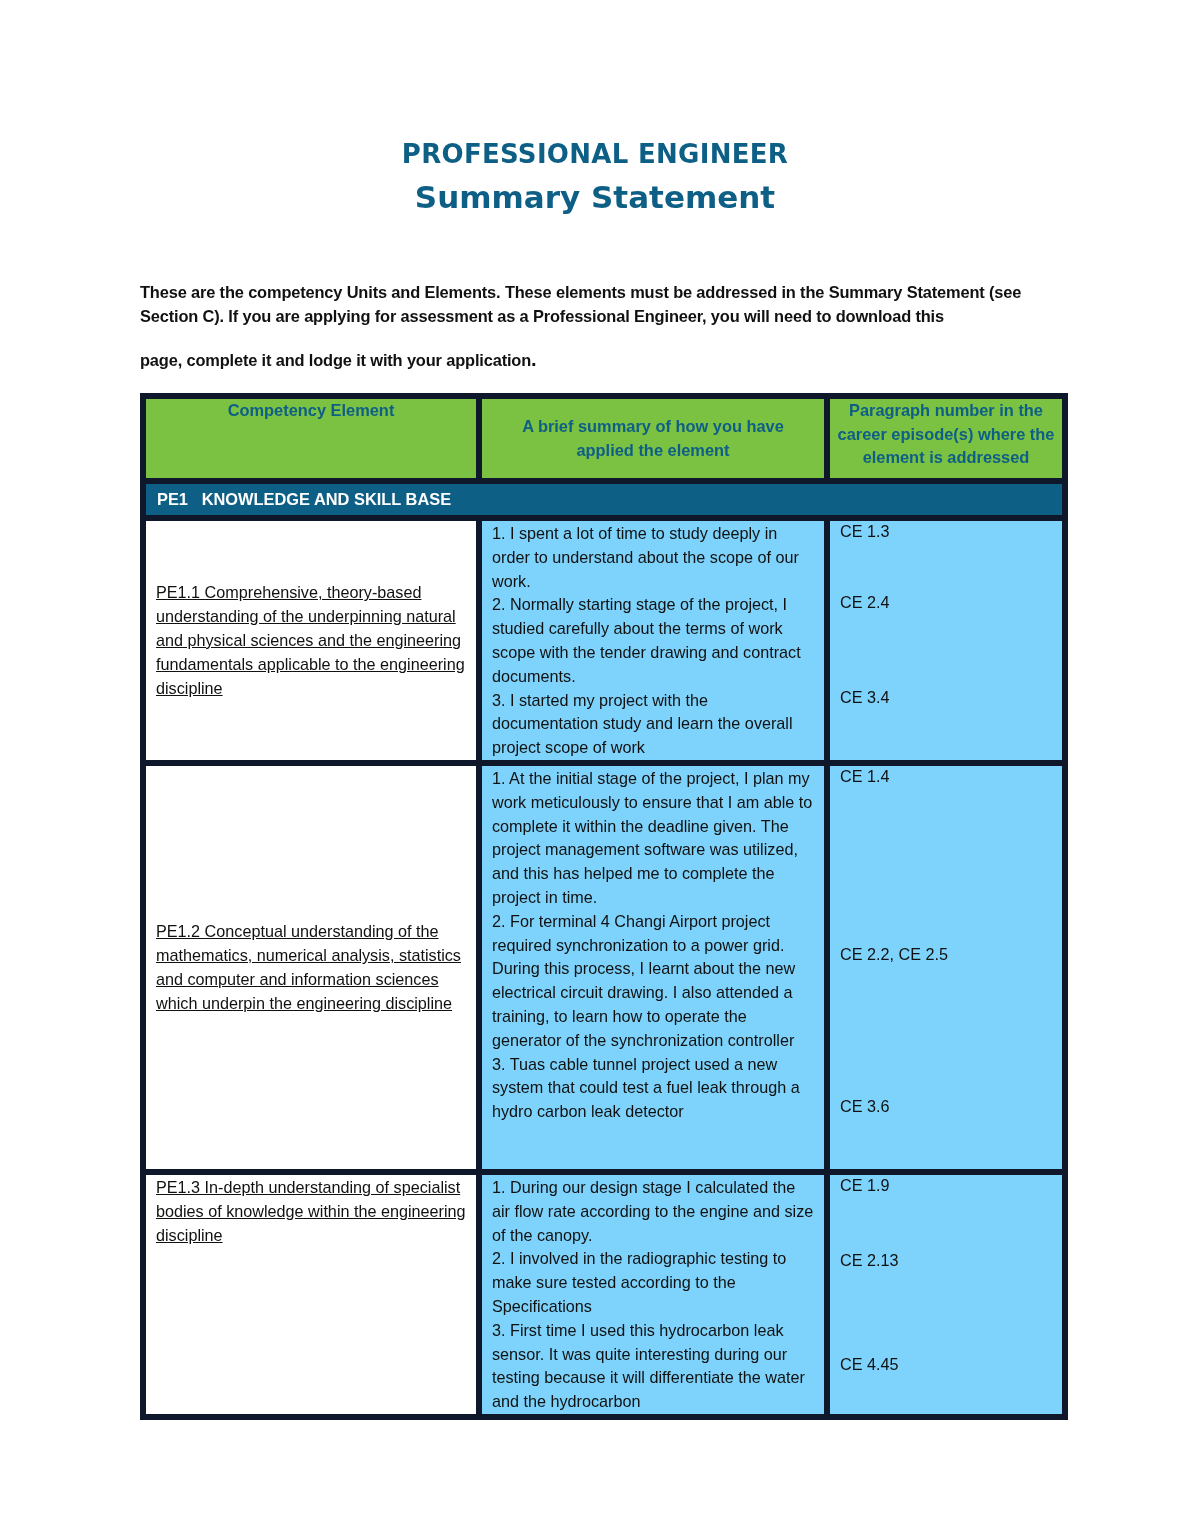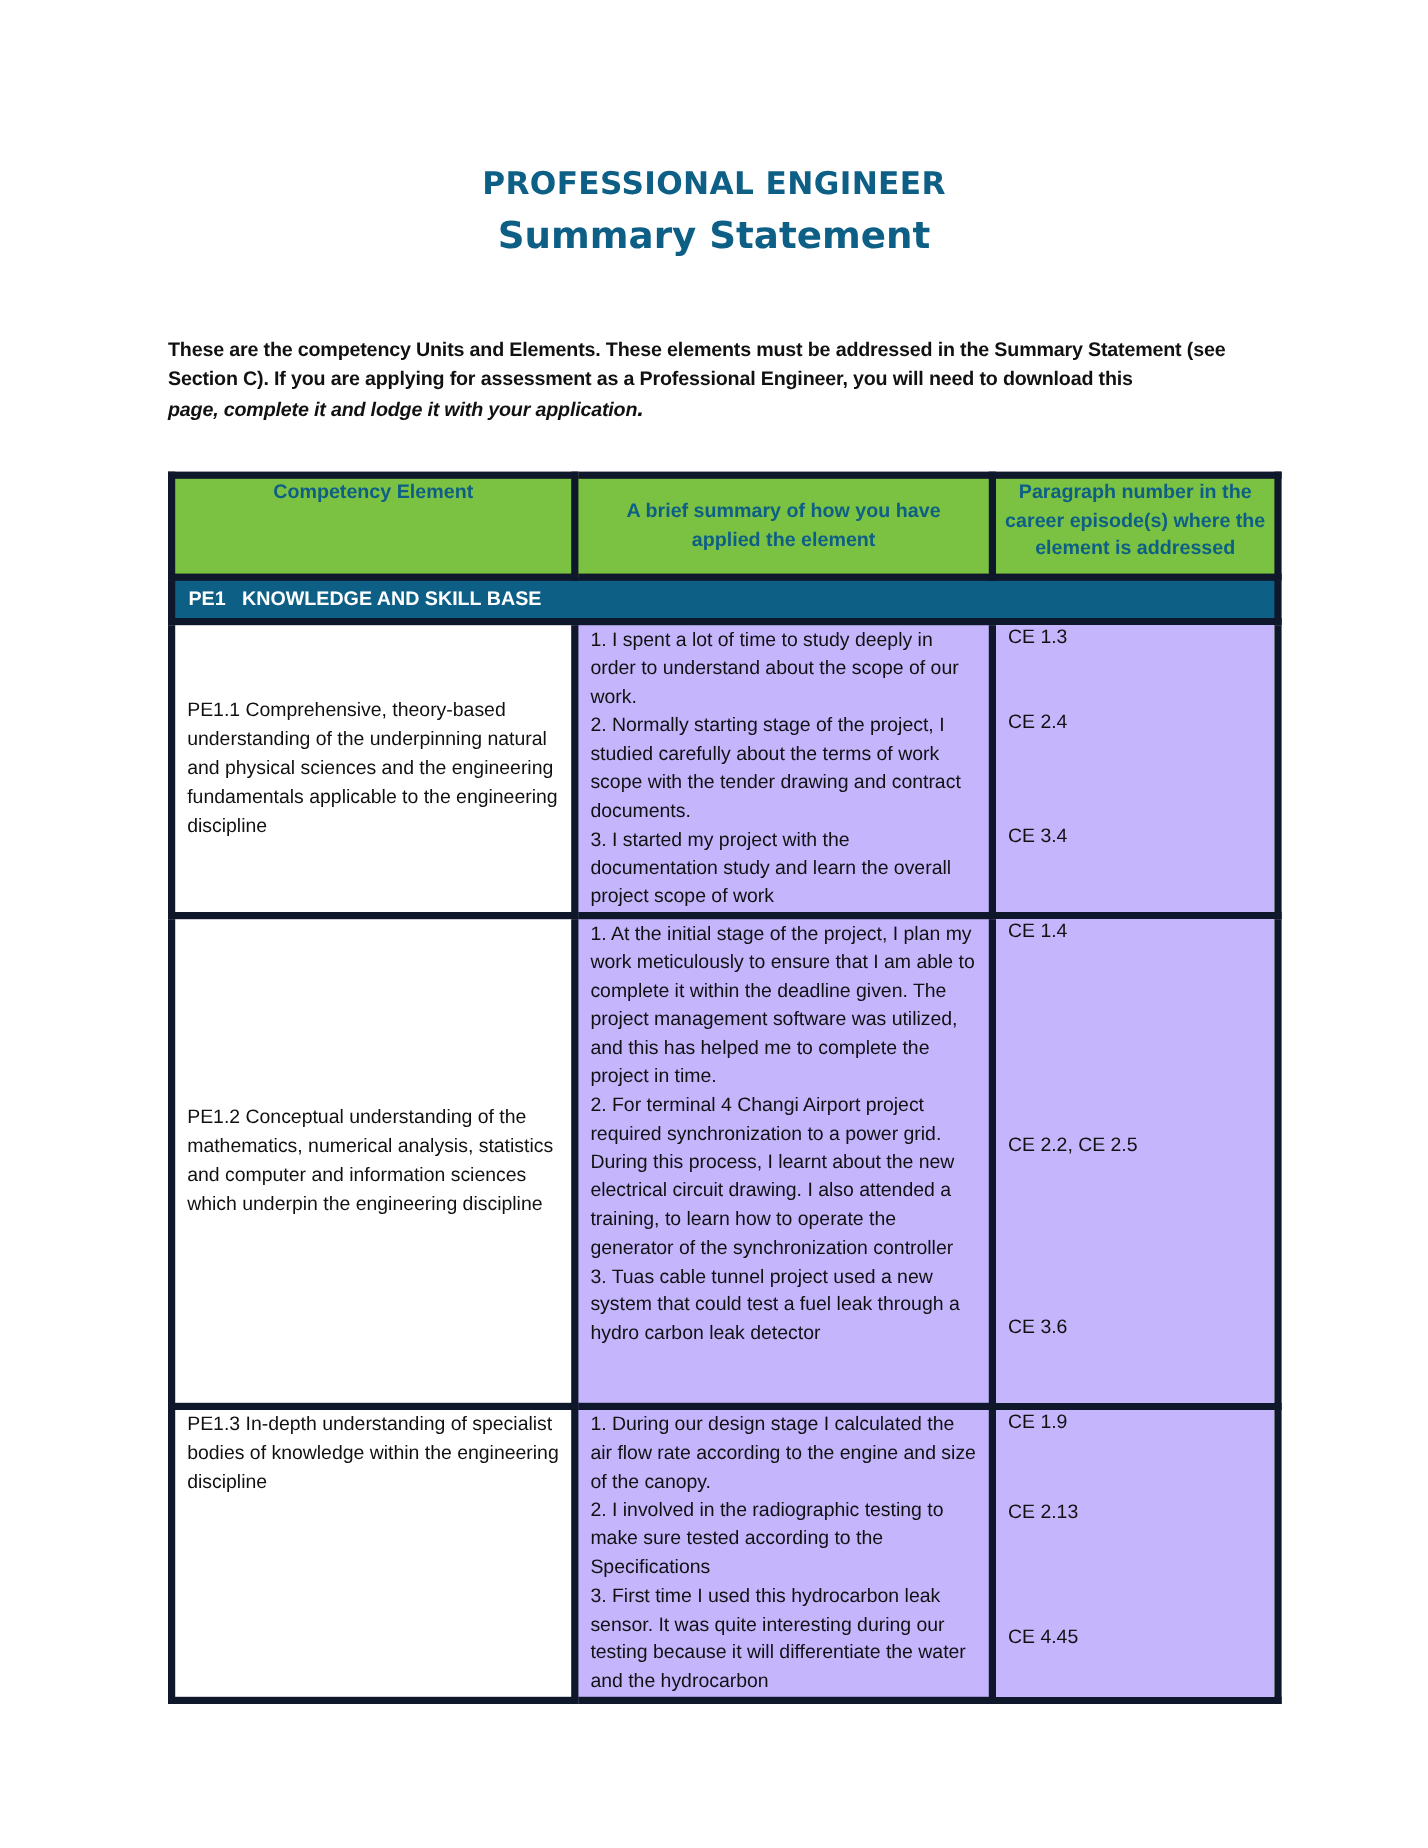--- a/index.html
+++ b/index.html
@@ -1,30 +1,30 @@
 <!DOCTYPE html>
 <html><head>
 <meta charset="utf-8">
 <style>
   html, body { margin: 0; padding: 0; background: #ffffff; }
   body { width: 1190px; height: 1540px; position: relative; overflow: hidden; font-family: "Liberation Sans", sans-serif; color: #111; }
   .title { position: absolute; left: 0; width: 1190px; text-align: center; font-family: "DejaVu Sans", sans-serif; font-weight: bold; color: #0e5f86; font-size: 26px; }
   .title.t1 { top: 139px; letter-spacing: 0.3px; }
   .title.t2 { top: 179px; font-size: 31px; }
   .intro { position: absolute; left: 140px; top: 281px; width: 905px; font-family: "Liberation Sans", sans-serif; font-weight: bold; font-size: 16.4px; line-height: 23.5px; color: #111; letter-spacing: -0.15px; }
-  .intro .last { display: block; margin-top: 2px; font-style: italic; }
+  .intro .last { display: block; margin-top: 20px; }
   .intro .dot { font-size: 20px; }
   table.comp { position: absolute; left: 140px; top: 393px; width: 922px; border-collapse: collapse; table-layout: fixed; font-family: "Liberation Sans", sans-serif; font-size: 16.2px; }
   table.comp td, table.comp th { border: 6px solid #0f172a; vertical-align: top; padding: 0; }
   col.c1 { width: 336px; } col.c2 { width: 348px; } col.c3 { width: 238px; }
   th.hd { background: #7bc142; color: #0e5f86; font-weight: bold; font-size: 16.4px; text-align: center; vertical-align: middle; height: 76px; line-height: 23.5px; }
   th.hd .in { padding: 0 6px; }
   tr.section td { background: #0e5f86; color: #ffffff; font-weight: bold; height: 31px; vertical-align: middle; padding-left: 11px; font-size: 16.4px; }
-  td.el { background: #ffffff; }
-  td.sum, td.ref { background: #c4b5fd; }
+  td.el { background: #ffffff; text-decoration: underline; }
+  td.sum, td.ref { background: #7dd3fc; }
   .cell { padding: 1px 8px 0 10px; line-height: 23.8px; color: #111; }
   .ce { display: block; position: absolute; left: 10px; }
   td.ref { position: relative; }
   .r1 td { height: 238px; }
   .r2 td { height: 403px; }
   .r3 td { height: 237px; }
   .el-mid { display: flex; height: 100%; align-items: center; }
 </style>
 </head>
 <body>

